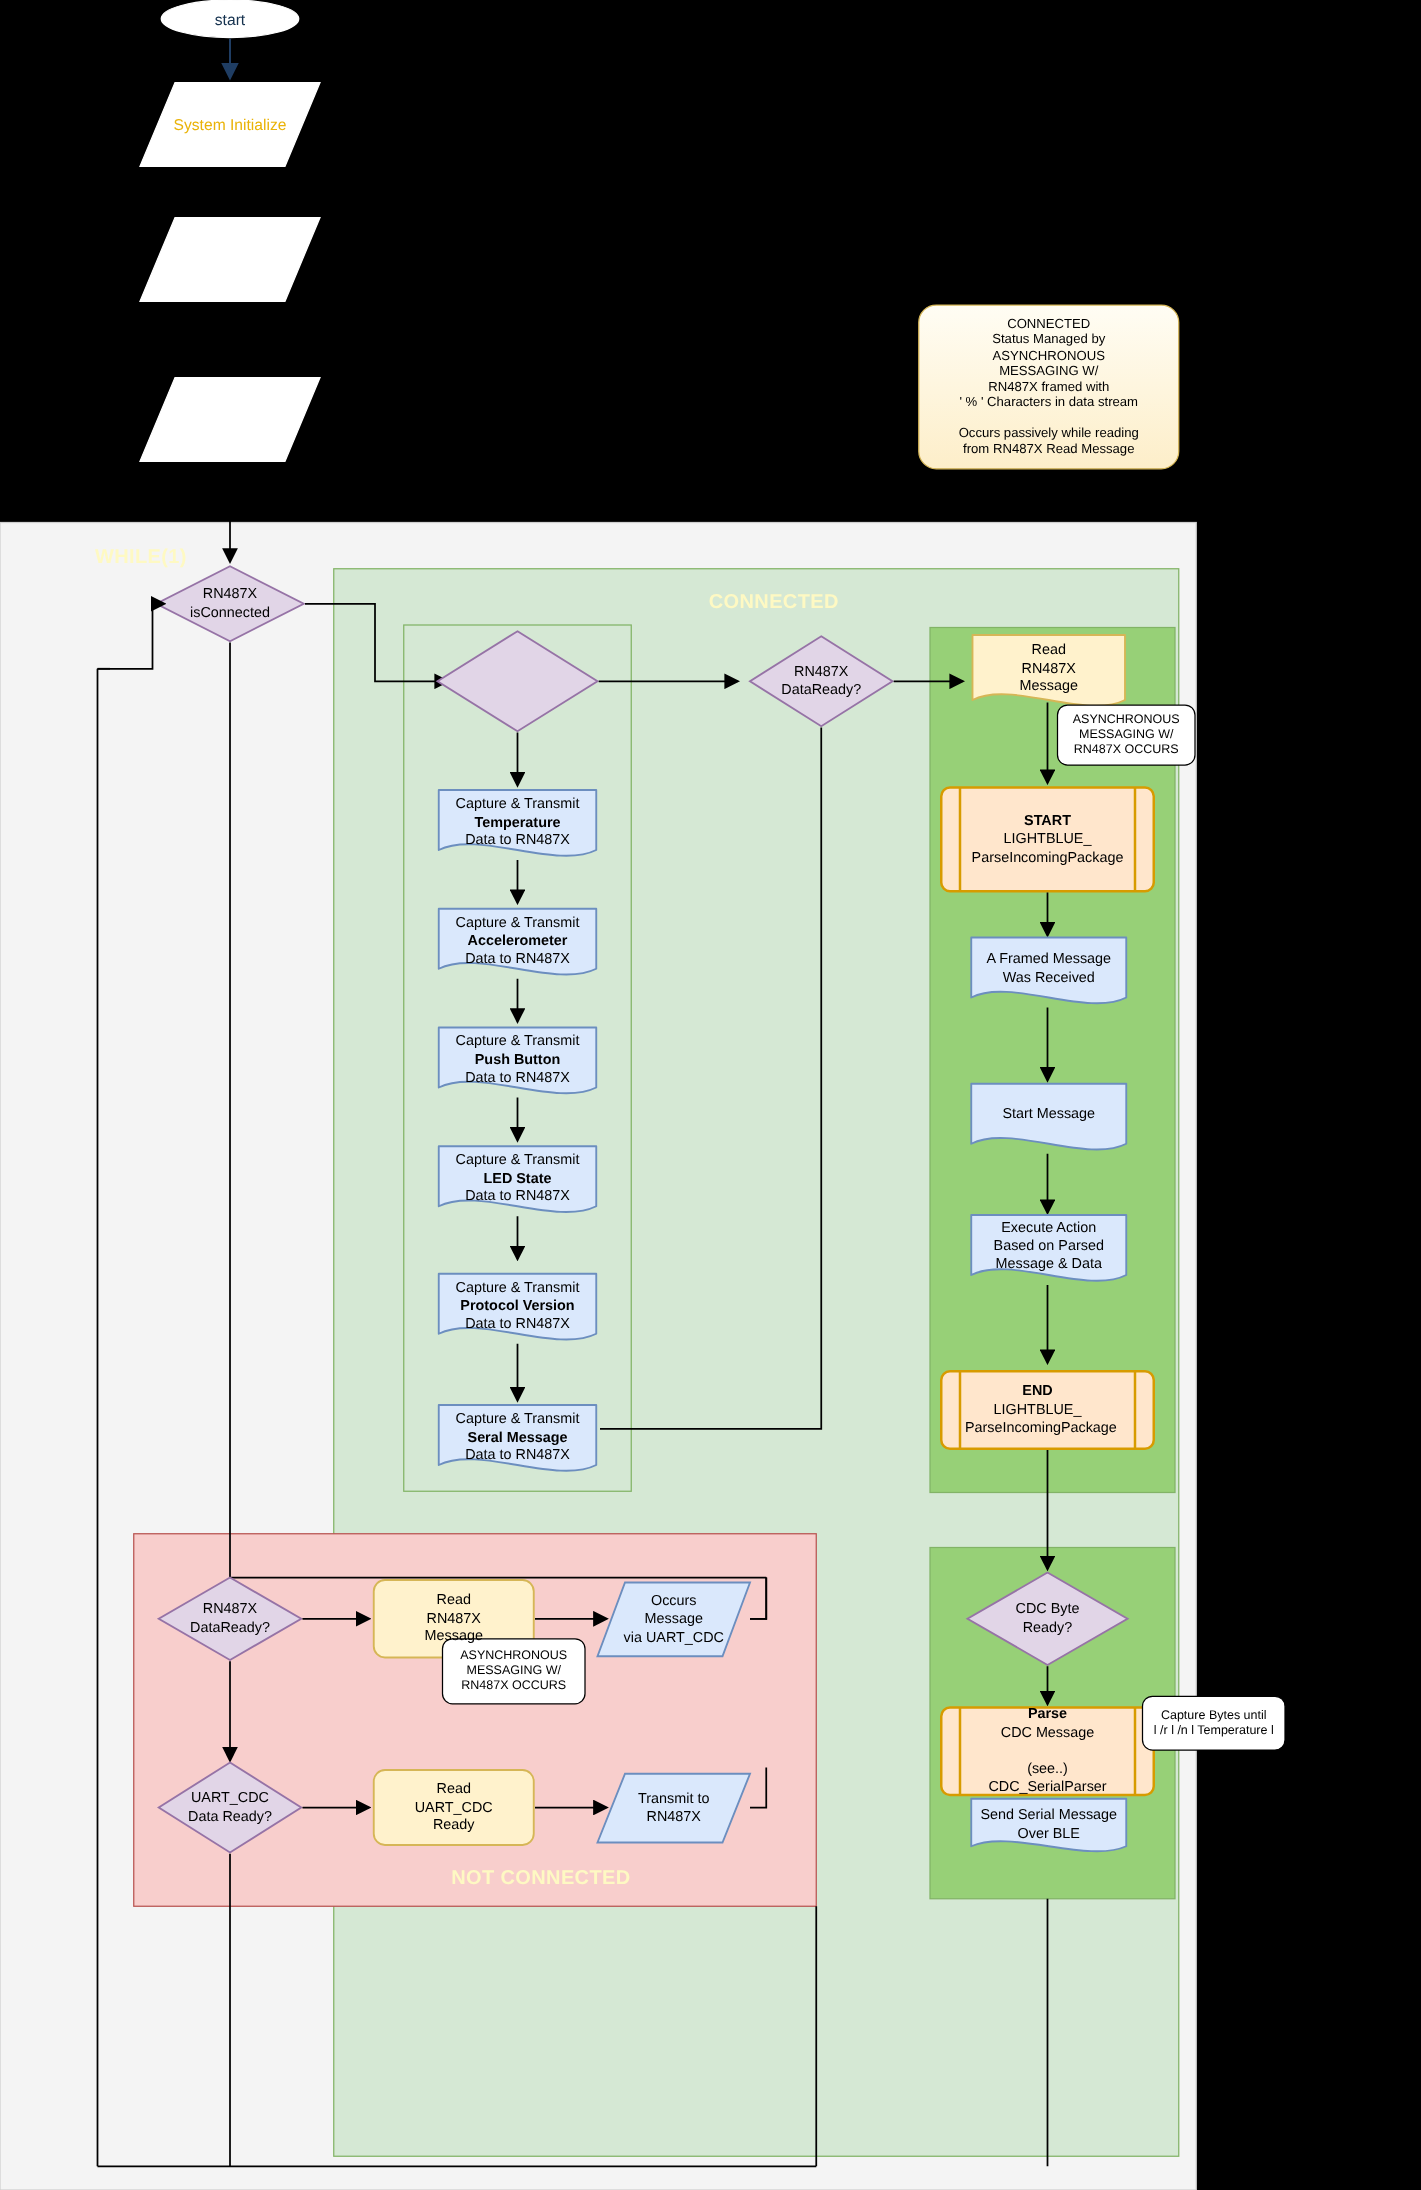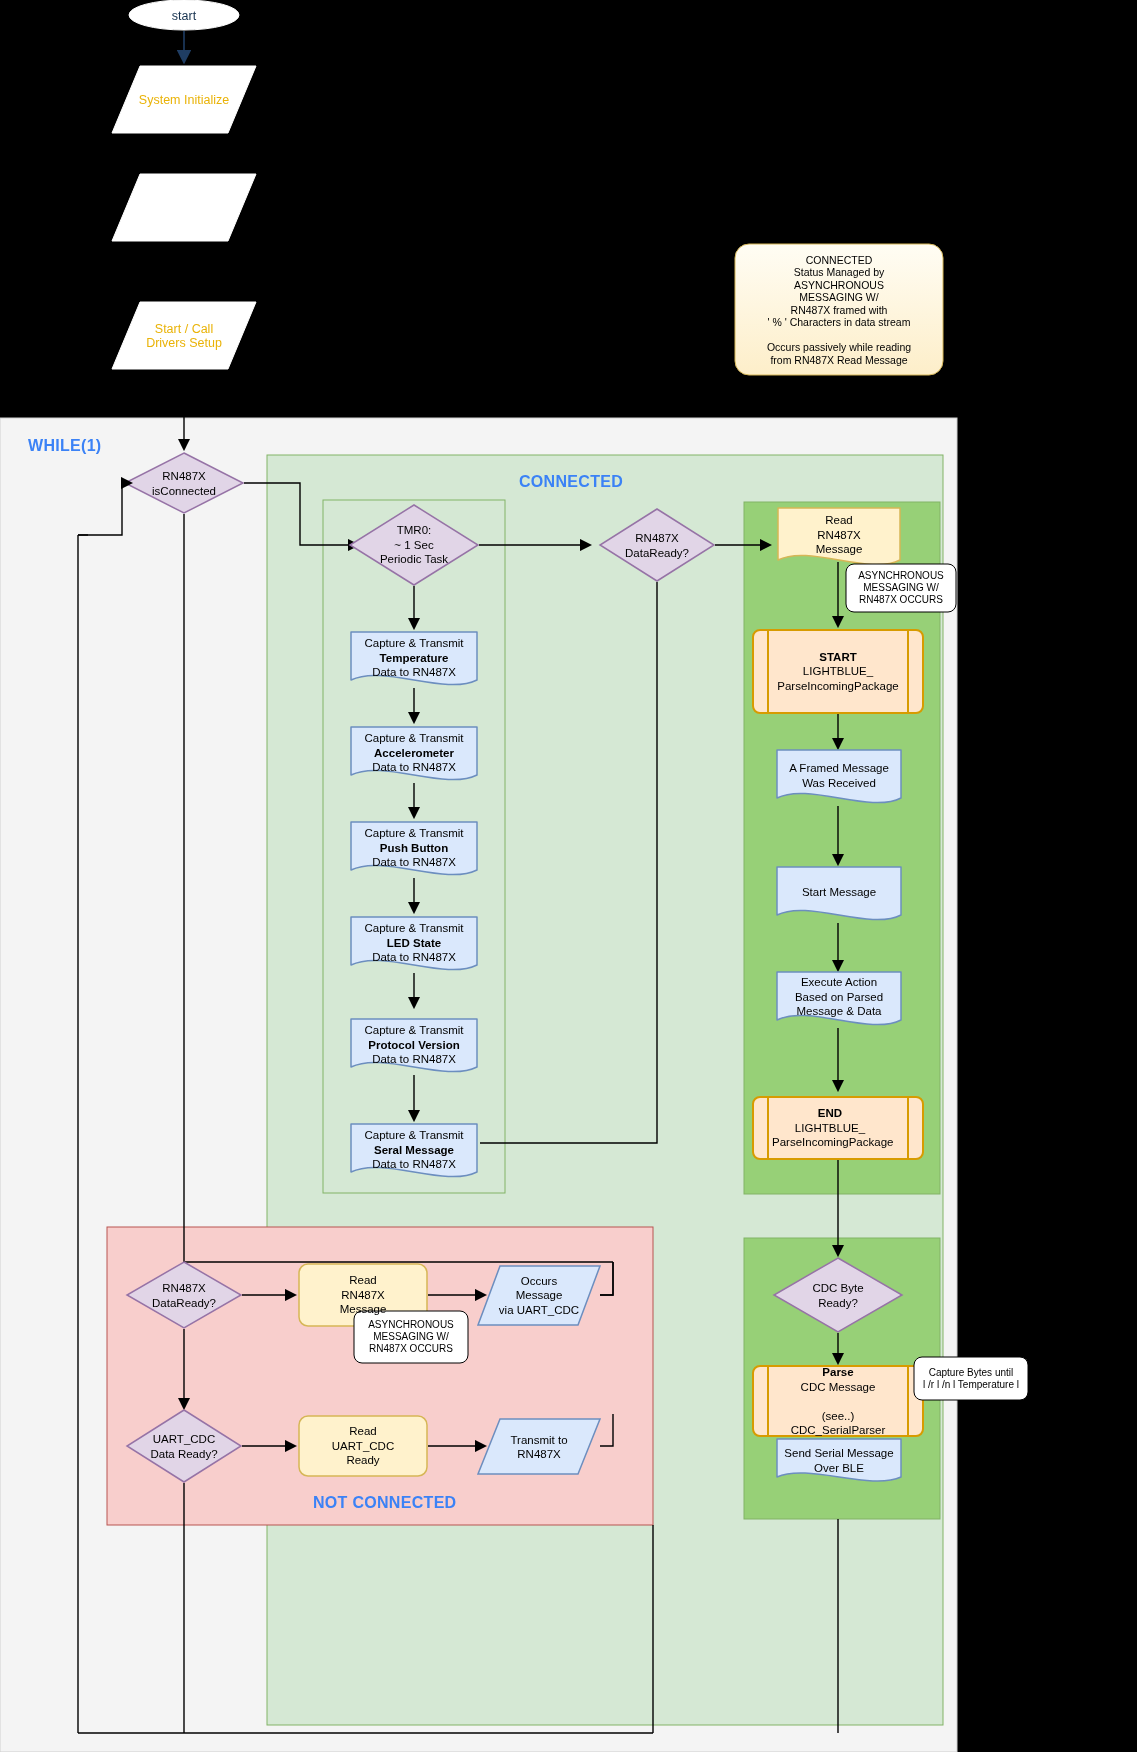--- a/index.html
+++ b/index.html
@@ -1,20 +1,20 @@
 <!DOCTYPE html>
 <html><head>
 <meta charset="utf-8">
 <style>
   html,body{margin:0;padding:0;background:#000;}
   body{font-family:"Liberation Sans","DejaVu Sans",sans-serif;}
   #stage{position:relative;width:1137px;height:1752px;background:#000;overflow:hidden;}
   .abs{position:absolute;box-sizing:border-box;}
 
-  .panel-title{font-weight:bold;font-size:16px;color:#3b82f6;letter-spacing:.3px;}
+  .panel-title{font-weight:bold;font-size:16px;color:#fef9c3;letter-spacing:.3px;margin-left:48px;}
 
   
   .ntext{position:absolute;left:0;right:0;top:50%;transform:translateY(-50%);
          text-align:center;font-size:11.5px;line-height:14.5px;color:#000;
          padding:0 4px;box-sizing:border-box;}
   .ntext.navy{color:#eab308;}
   .b{font-weight:bold;}
 
   
   .fill{position:absolute;left:0;top:0;width:100%;height:100%;}
@@ -171,26 +171,20 @@
   <div class="abs panel-title" style="left:28px;top:437px;">WHILE(1)</div>
   <div class="abs panel-title" style="left:519px;top:473px;">CONNECTED</div>
   <div class="abs panel-title" style="left:313px;top:1494px;">NOT CONNECTED</div>
 
   <div class="abs" style="left:129px;top:0px;width:110px;height:31px;">
     <div class="ntext" style="color:#16324f;font-size:12.5px;">start</div>
   </div>
   <div class="abs" style="left:112px;top:66px;width:144px;height:67px;">
     <div class="ntext navy" style="font-size:12.5px;">System Initialize</div>
   </div>
-  <div class="abs" style="left:112px;top:302px;width:144px;height:67px;">
-    <div class="ntext navy" style="font-size:12.5px;">
-      <span>Start / Call</span><br>
-      <span>Drivers Setup</span>
-    </div>
-  </div>
 
   <div class="abs" style="left:735px;top:244px;width:208px;height:131px;">
     <div class="ntext" style="font-size:10.5px;line-height:12.5px;">
       <span>CONNECTED</span><br>
       <span>Status Managed by</span><br>
       <span>ASYNCHRONOUS</span><br>
       <span>MESSAGING W/</span><br>
       <span>RN487X framed with</span><br>
       <span>' % ' Characters in data stream</span><br><br>
       <span>Occurs passively while reading</span><br>
@@ -198,27 +192,20 @@
     </div>
   </div>
 
   <div class="abs" style="left:125px;top:453px;width:118px;height:60px;">
     <div class="ntext">
       <span>RN487X</span><br>
       <span>isConnected</span>
     </div>
   </div>
 
-  <div class="abs" style="left:350px;top:505px;width:128px;height:80px;">
-    <div class="ntext">
-      <span>TMR0:</span><br>
-      <span>~ 1 Sec</span><br>
-      <span>Periodic Task</span>
-    </div>
-  </div>
 
   <div class="abs" style="left:600px;top:509px;width:114px;height:72px;">
     <div class="ntext">
       <span>RN487X</span><br>
       <span>DataReady?</span>
     </div>
   </div>
 
   <div class="abs" style="left:127px;top:1262px;width:114px;height:66px;">
     <div class="ntext">

